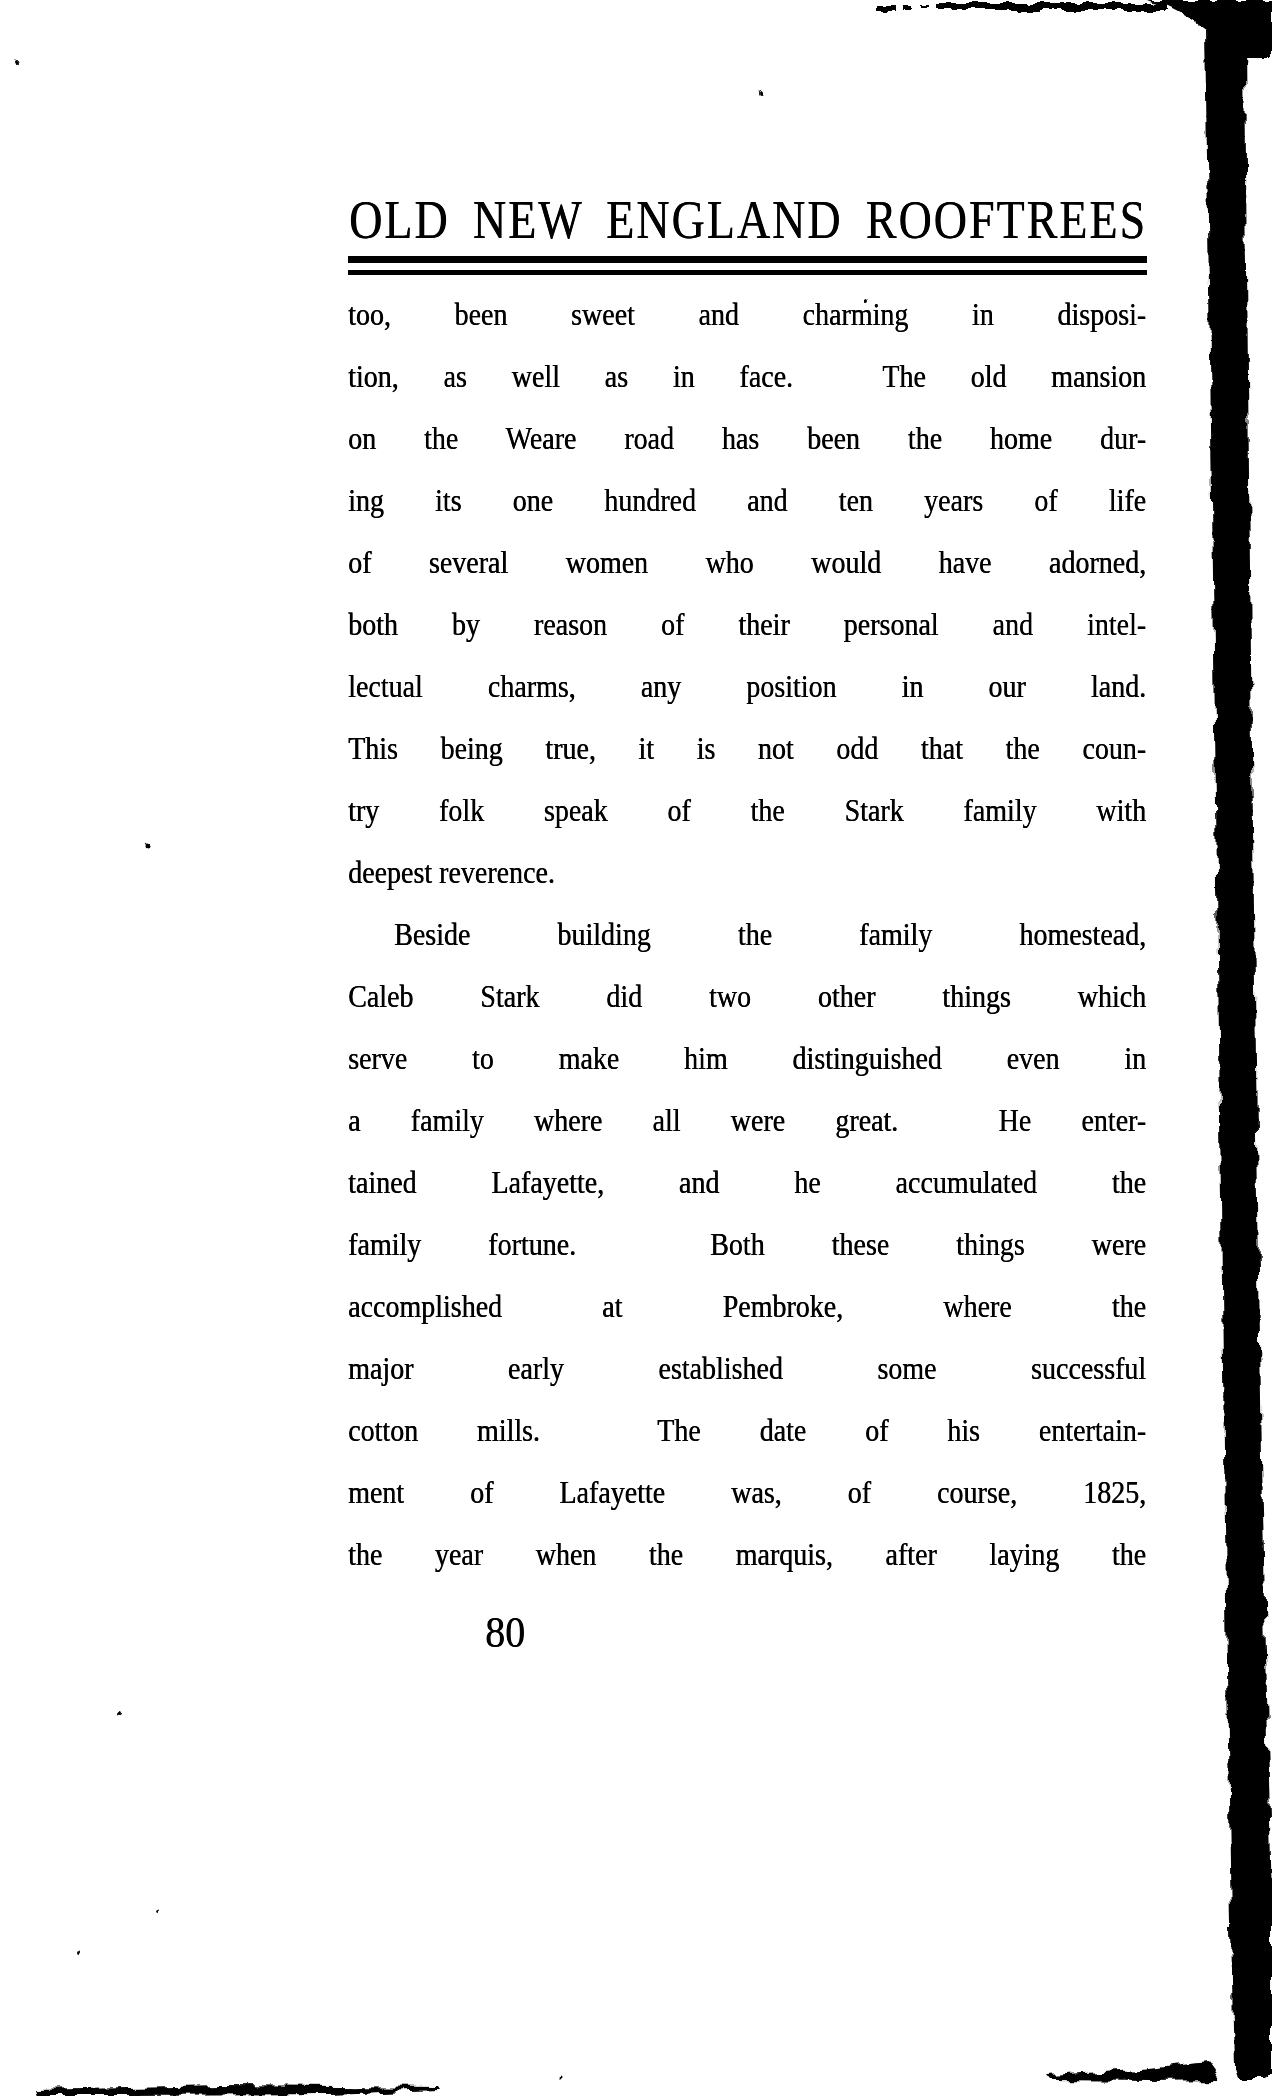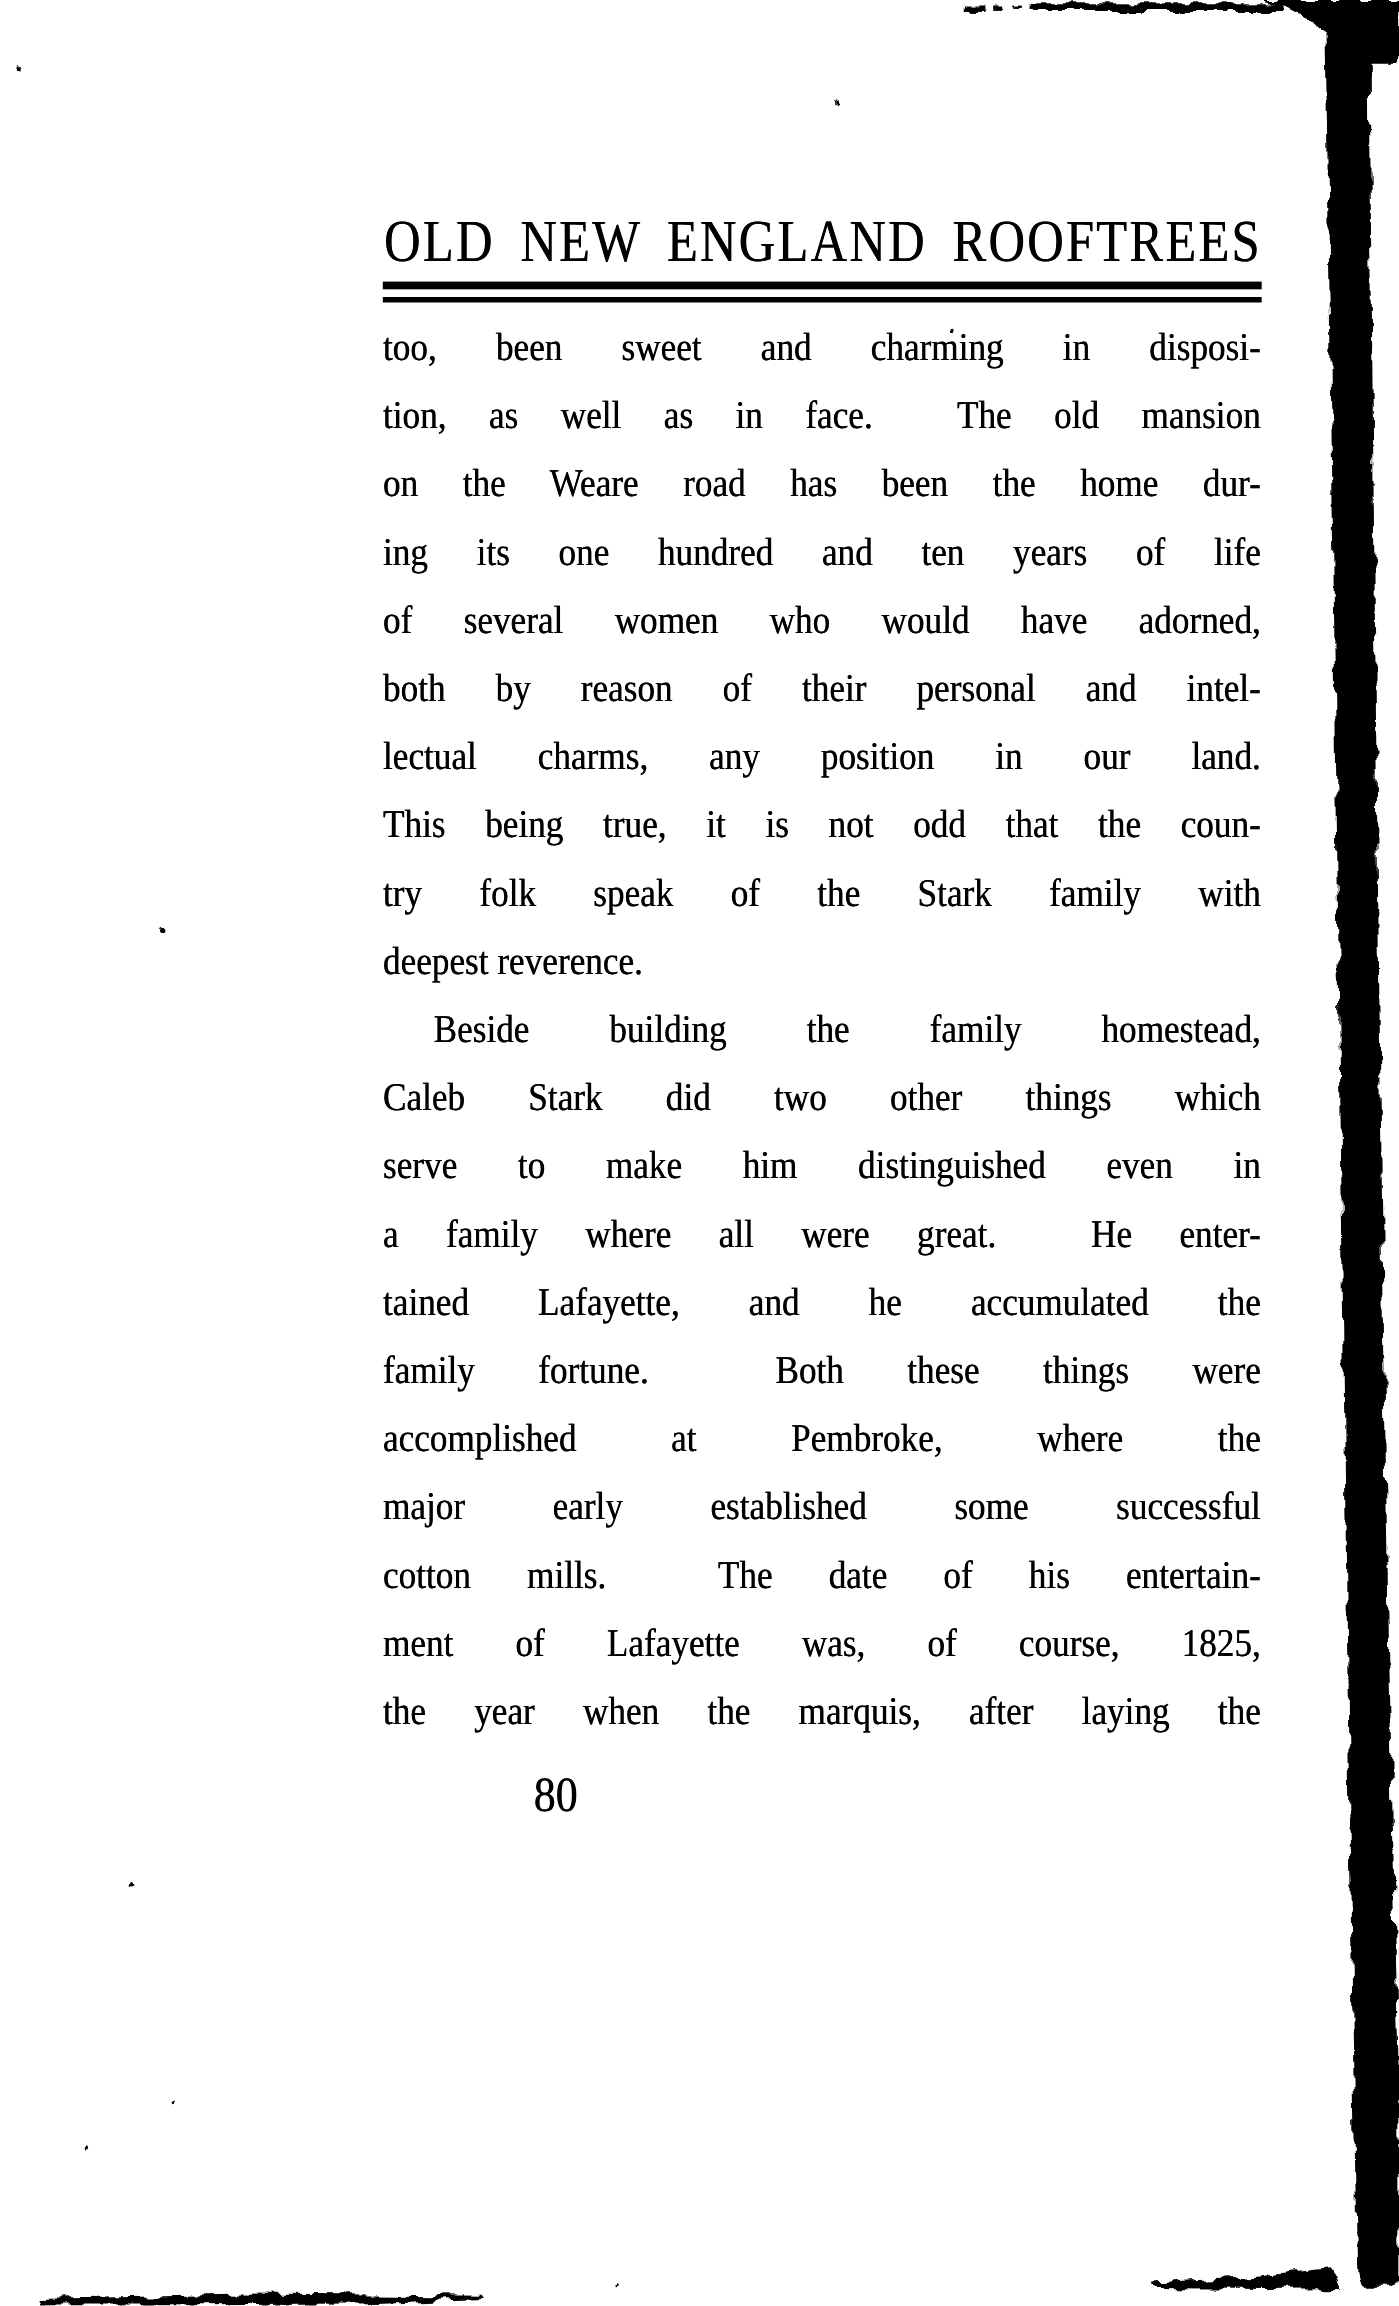--- a/index.html
+++ b/index.html
@@ -19,21 +19,21 @@
     text-align:justify;text-align-last:justify;
     transform:scaleY(1.18);transform-origin:50% 50%;
     text-shadow:0.4px 0 0 currentColor;
     z-index:2;
   }
   .rule{position:absolute;left:348px;width:799px;background:var(--ink,#000);z-index:2}
   .rule-top{top:256px;height:7px}
   .rule-bottom{top:270px;height:5px}
   .body-text{
     position:absolute;left:348px;top:284px;width:798px;
-    font-size:32px;z-index:2;
+    font-size:28px;z-index:2;
   }
   .line{
     height:62px;line-height:62px;
     text-align:justify;text-align-last:justify;
     transform:scaleY(1.12);transform-origin:50% 50%;
     text-shadow:0.4px 0 0 currentColor;
     white-space:normal;
   }
   .line.para-end{text-align-last:left}
   .line.indent{text-indent:46px}

